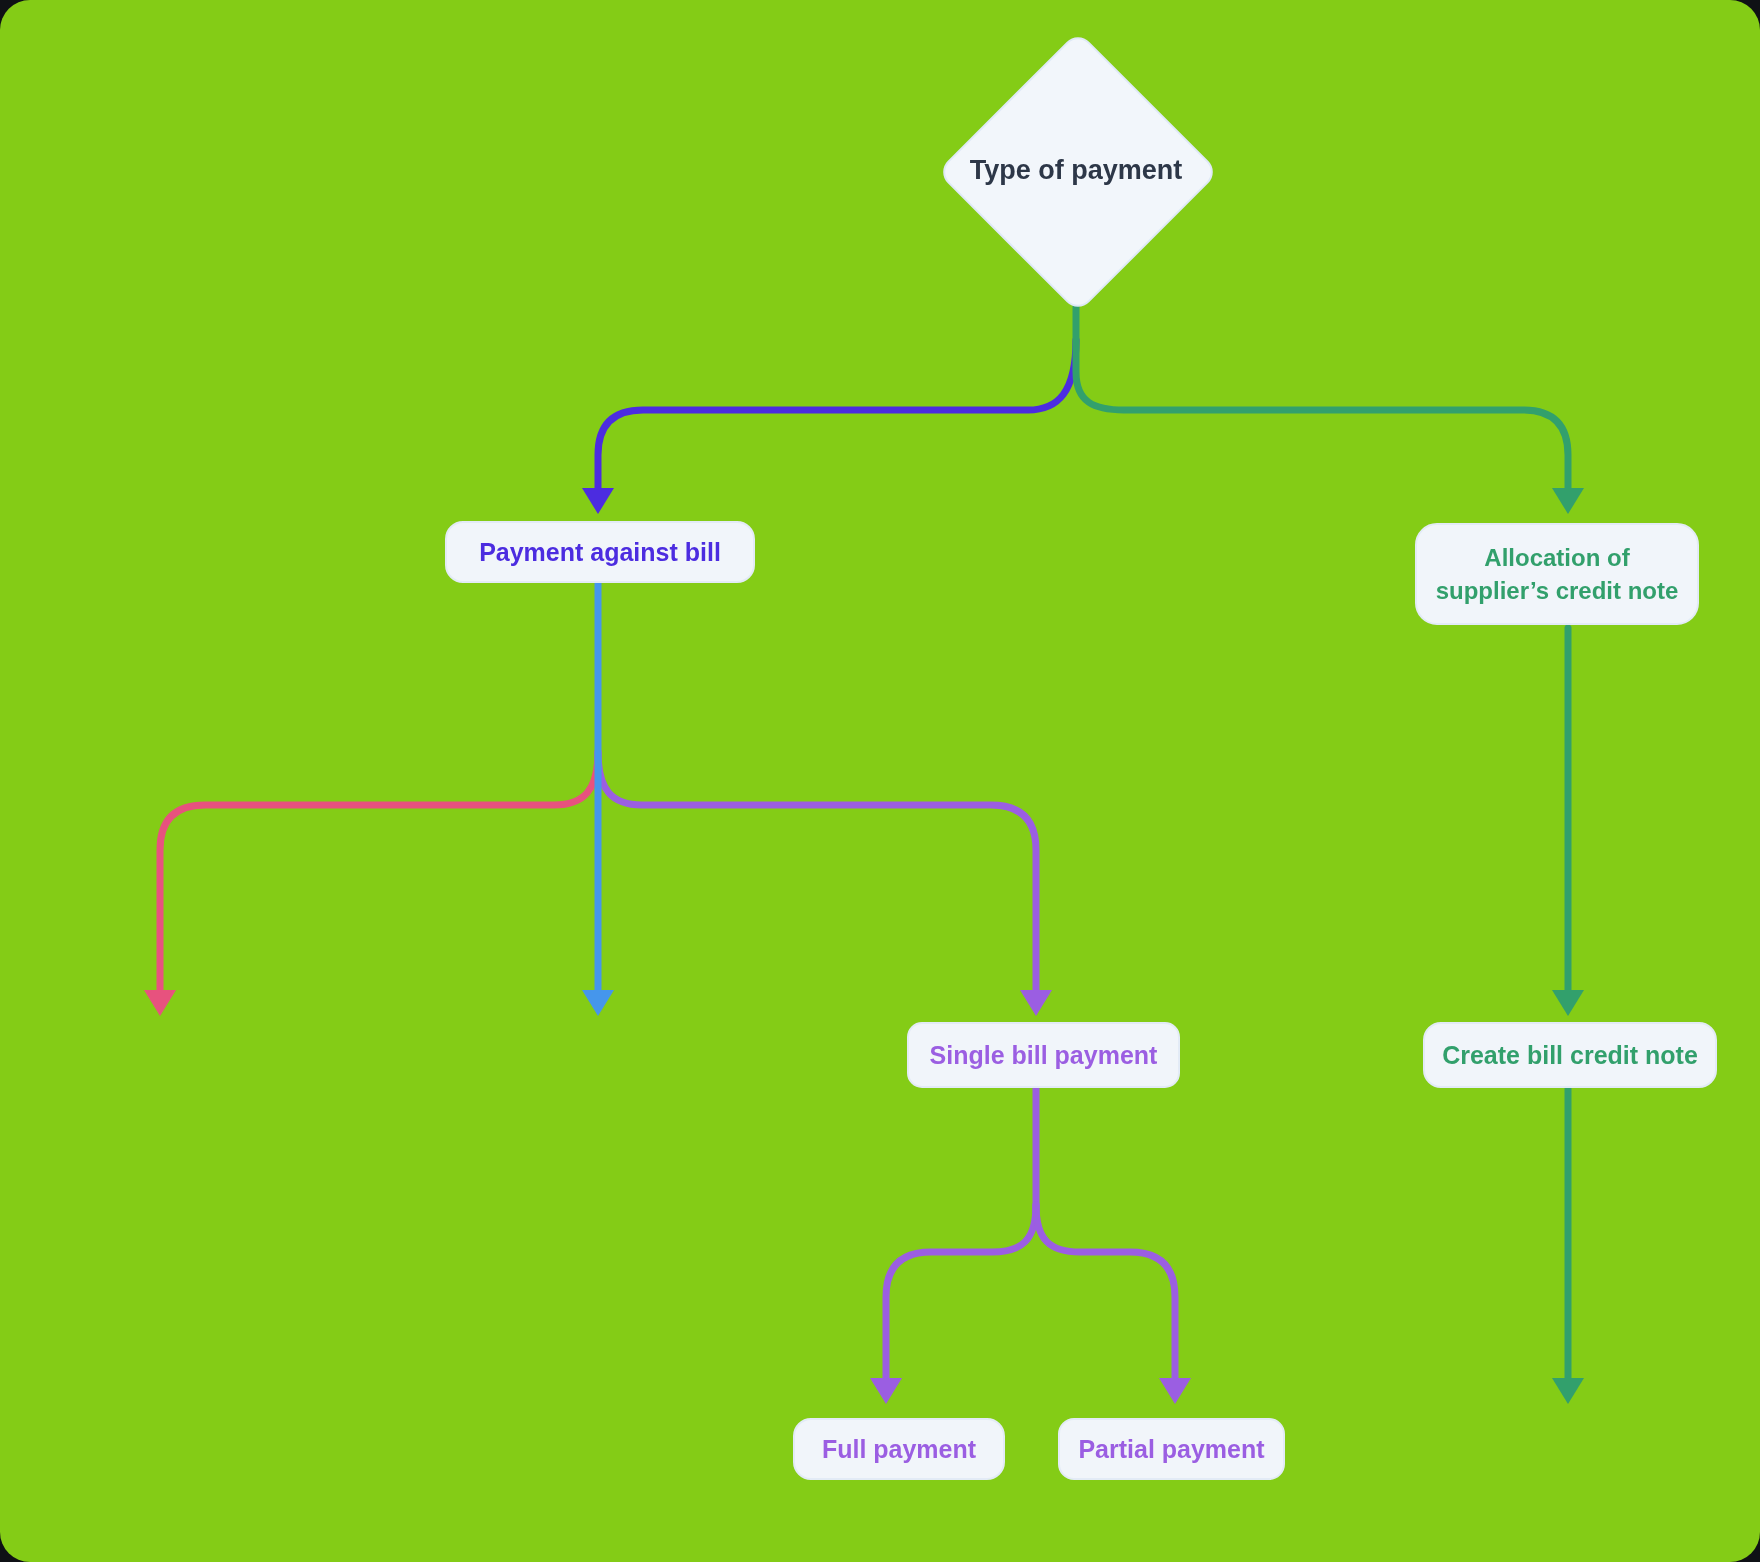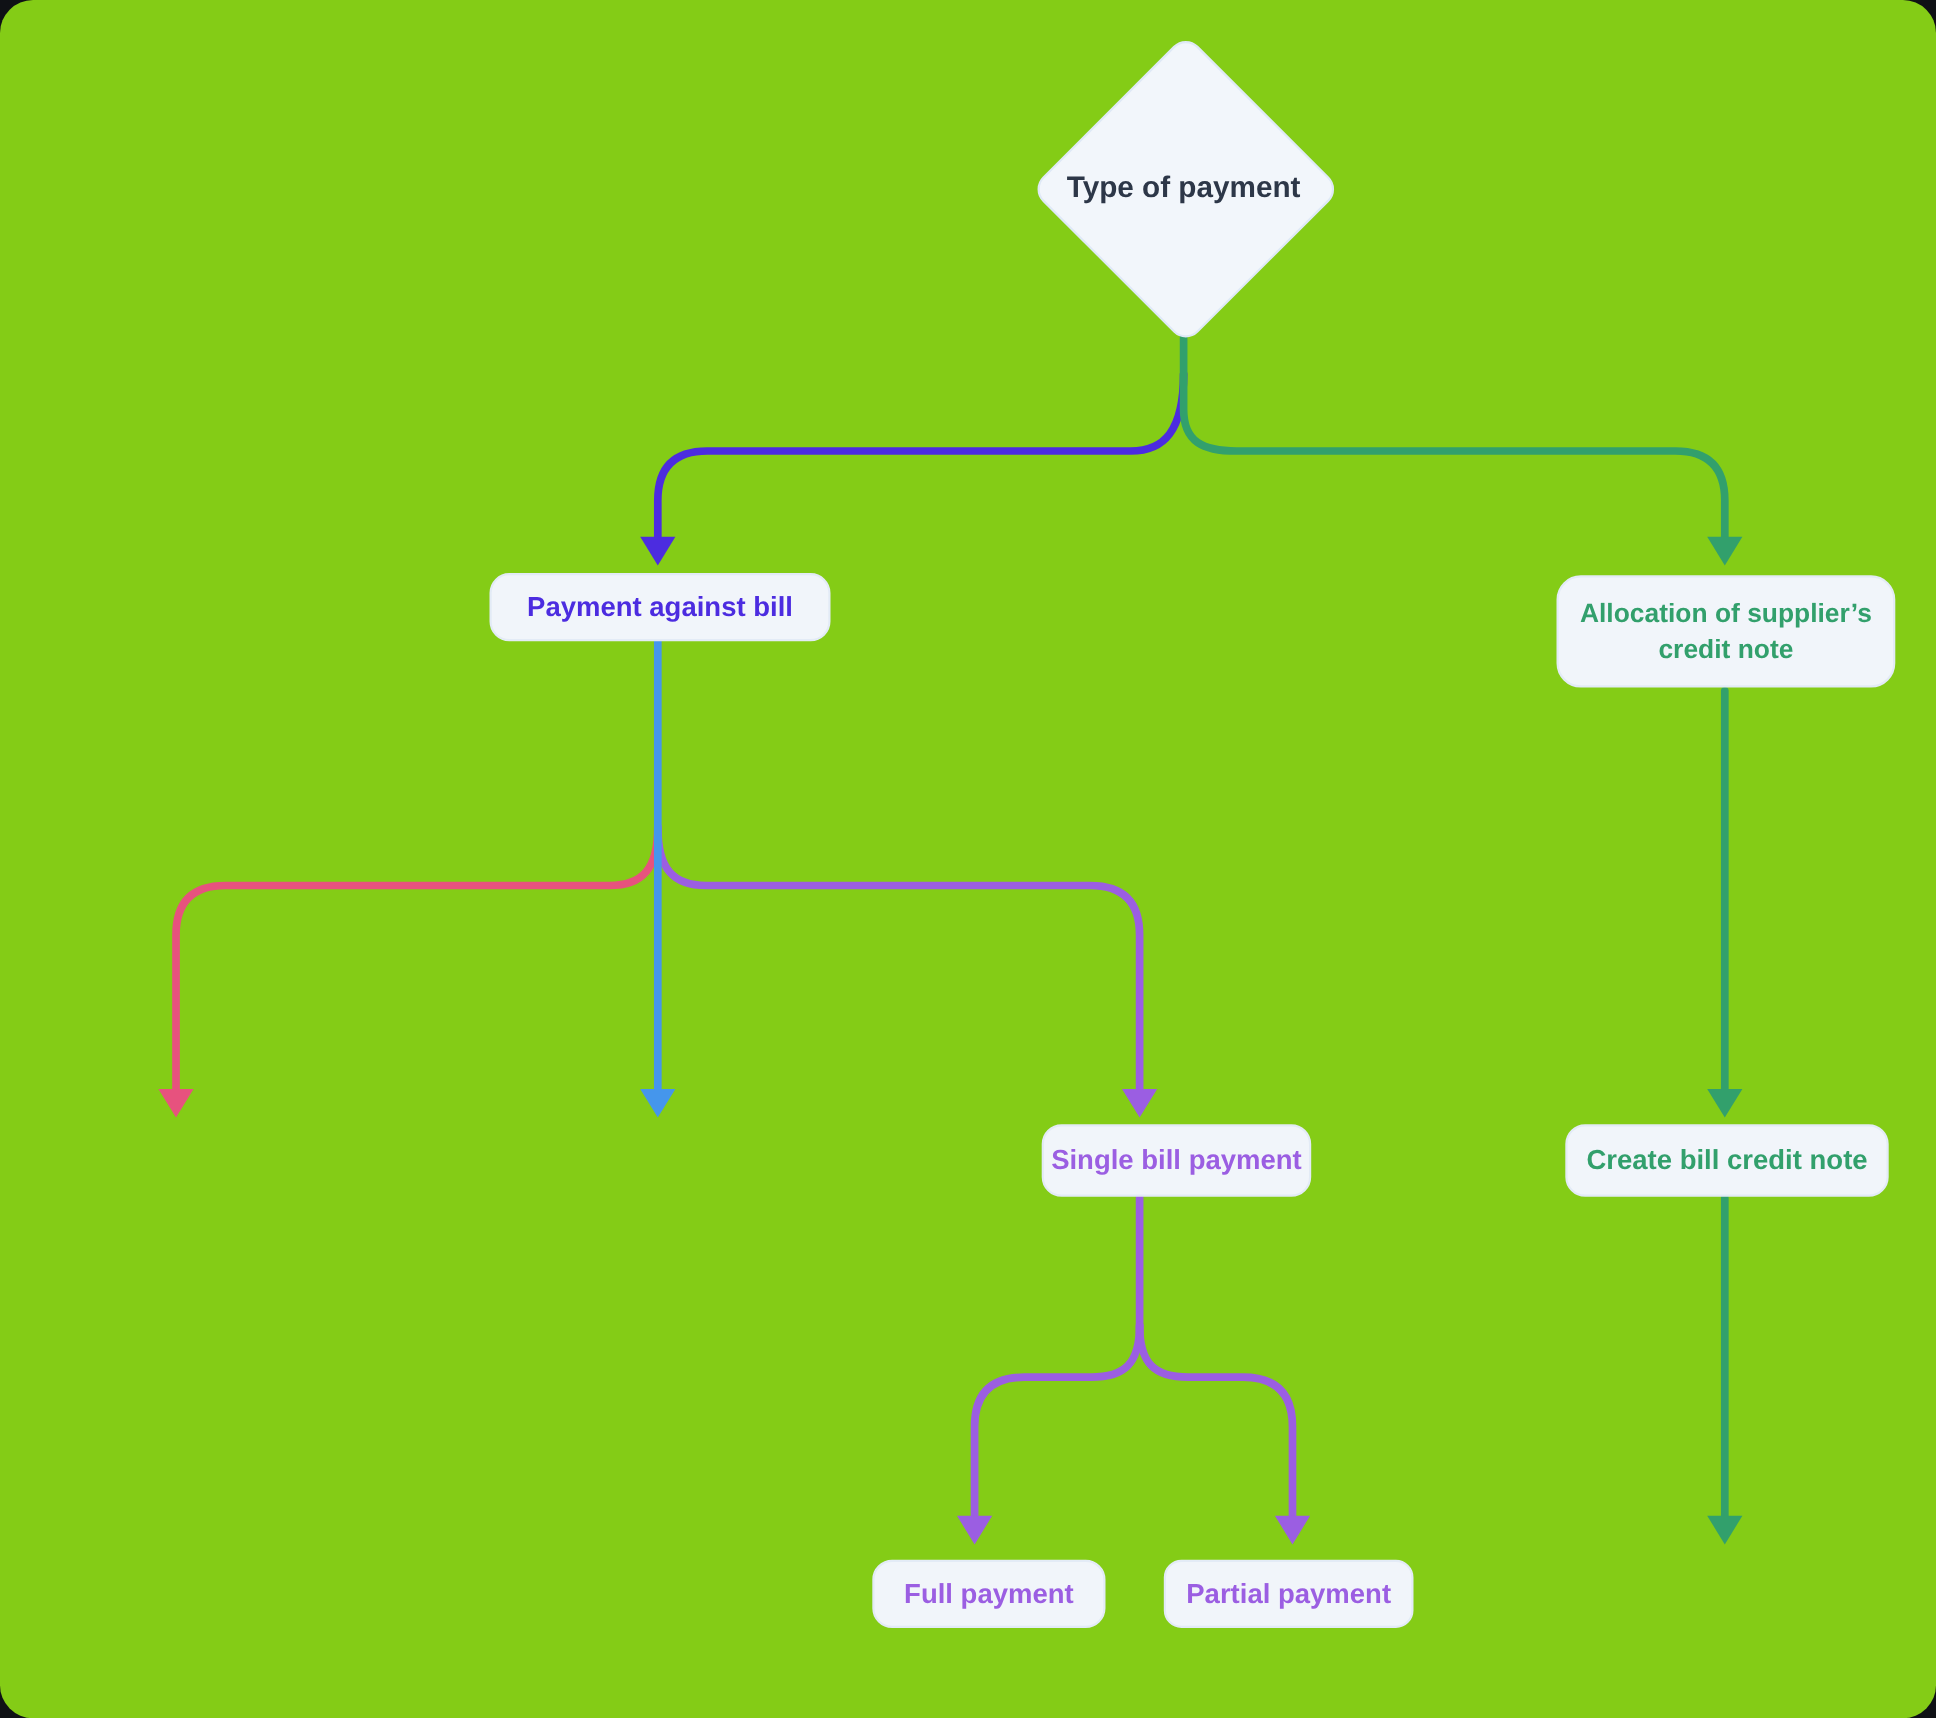--- a/index.html
+++ b/index.html
@@ -120,25 +120,25 @@
       <path class="edge" d="M1568,1089 L1568,1386" style="stroke: rgb(50, 160, 108);"></path>
       <polygon points="1552,1378 1584,1378 1568,1404" style="fill: rgb(50, 160, 108);"></polygon>
     </g>
   </svg>
 
   <div class="diamond"></div>
   <div class="diamond-label" style="color: rgb(45, 55, 72);">Type of payment</div>
 
   <div class="node" style="left: 445px; top: 521px; width: 310px; height: 62px; color: rgb(76, 44, 224);">Payment against bill</div>
 
-  <div class="node multiline" style="left: 1415px; top: 523px; width: 308px; height: 102px; color: rgb(50, 160, 108);">Allocation of supplier’s credit note</div>
+  <div class="node multiline" style="left: 1415px; top: 523px; width: 284px; height: 102px; color: rgb(50, 160, 108);">Allocation of supplier’s credit note</div>
 
 
 
-  <div class="node" style="left: 947px; top: 1022px; width: 245px; height: 66px; color: rgb(155, 94, 226);">Single bill payment</div>
+  <div class="node" style="left: 907px; top: 1022px; width: 273px; height: 66px; color: rgb(155, 94, 226); border-radius: 15px;">Single bill payment</div>
 
   <div class="node" style="left: 1423px; top: 1022px; width: 294px; height: 66px; color: rgb(50, 160, 108);">Create bill credit note</div>
 
   <div class="node" style="left: 793px; top: 1418px; width: 212px; height: 62px; color: rgb(155, 94, 226);">Full payment</div>
 
   <div class="node" style="left: 1058px; top: 1418px; width: 227px; height: 62px; color: rgb(155, 94, 226); border-radius: 16px;">Partial payment</div>
 
 
 </div>
 

